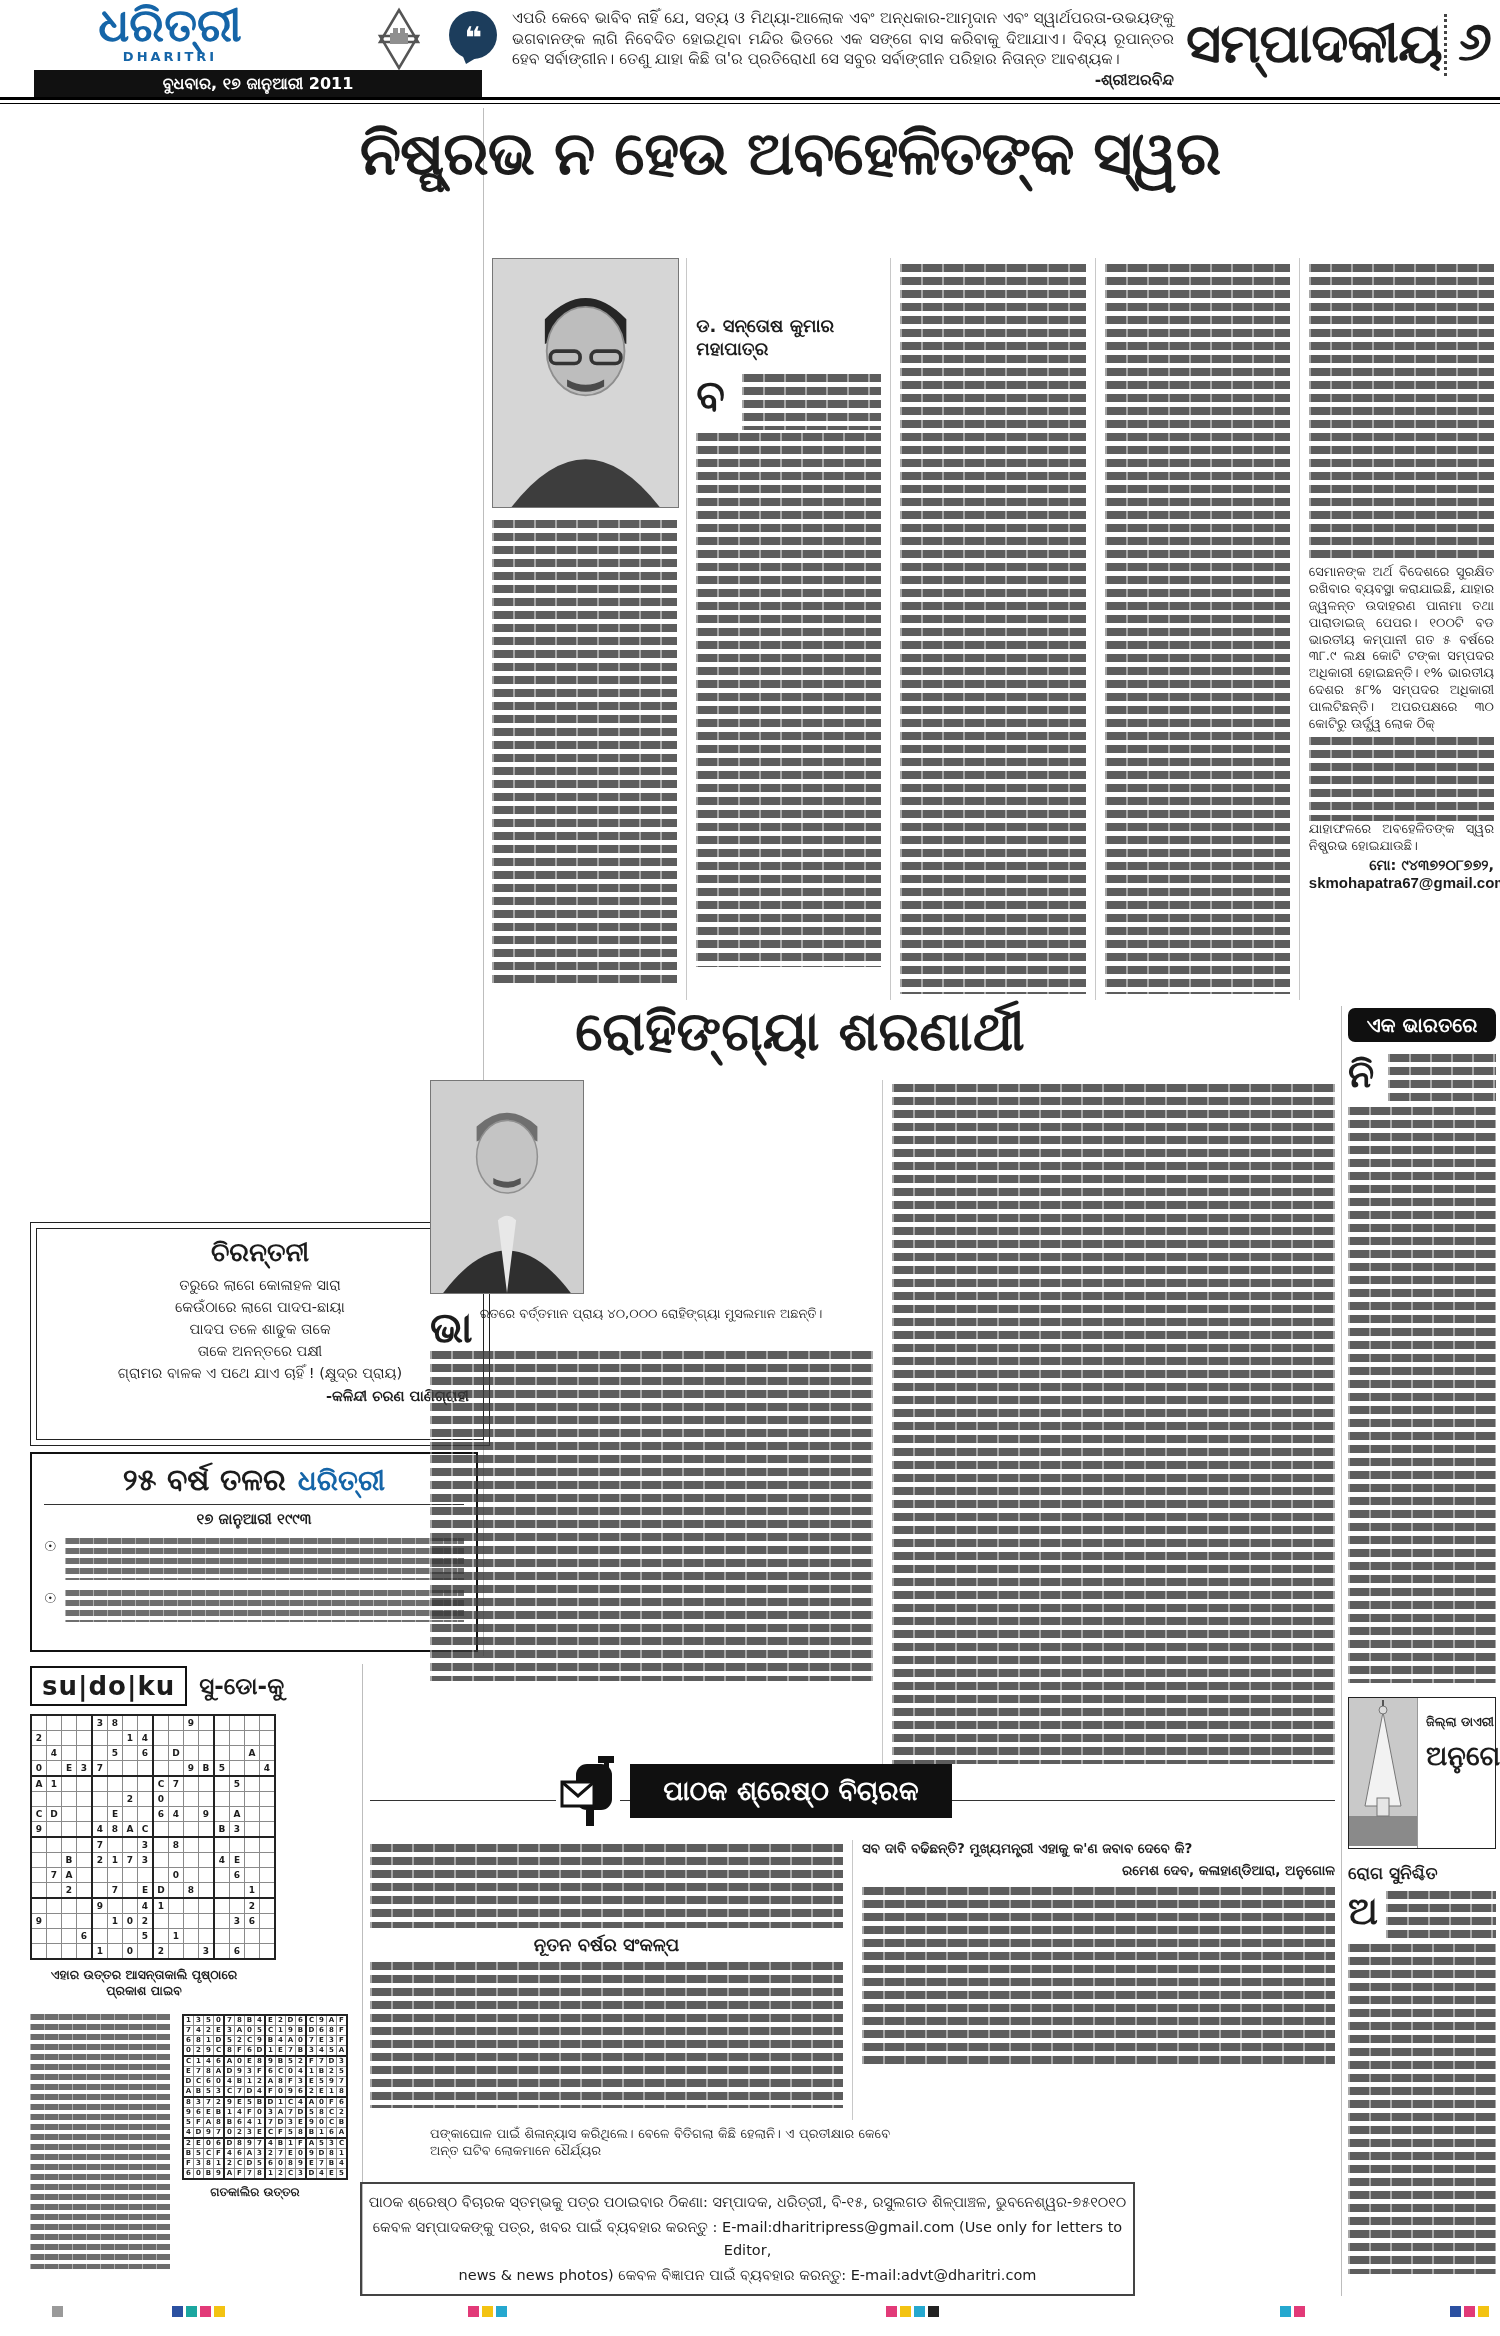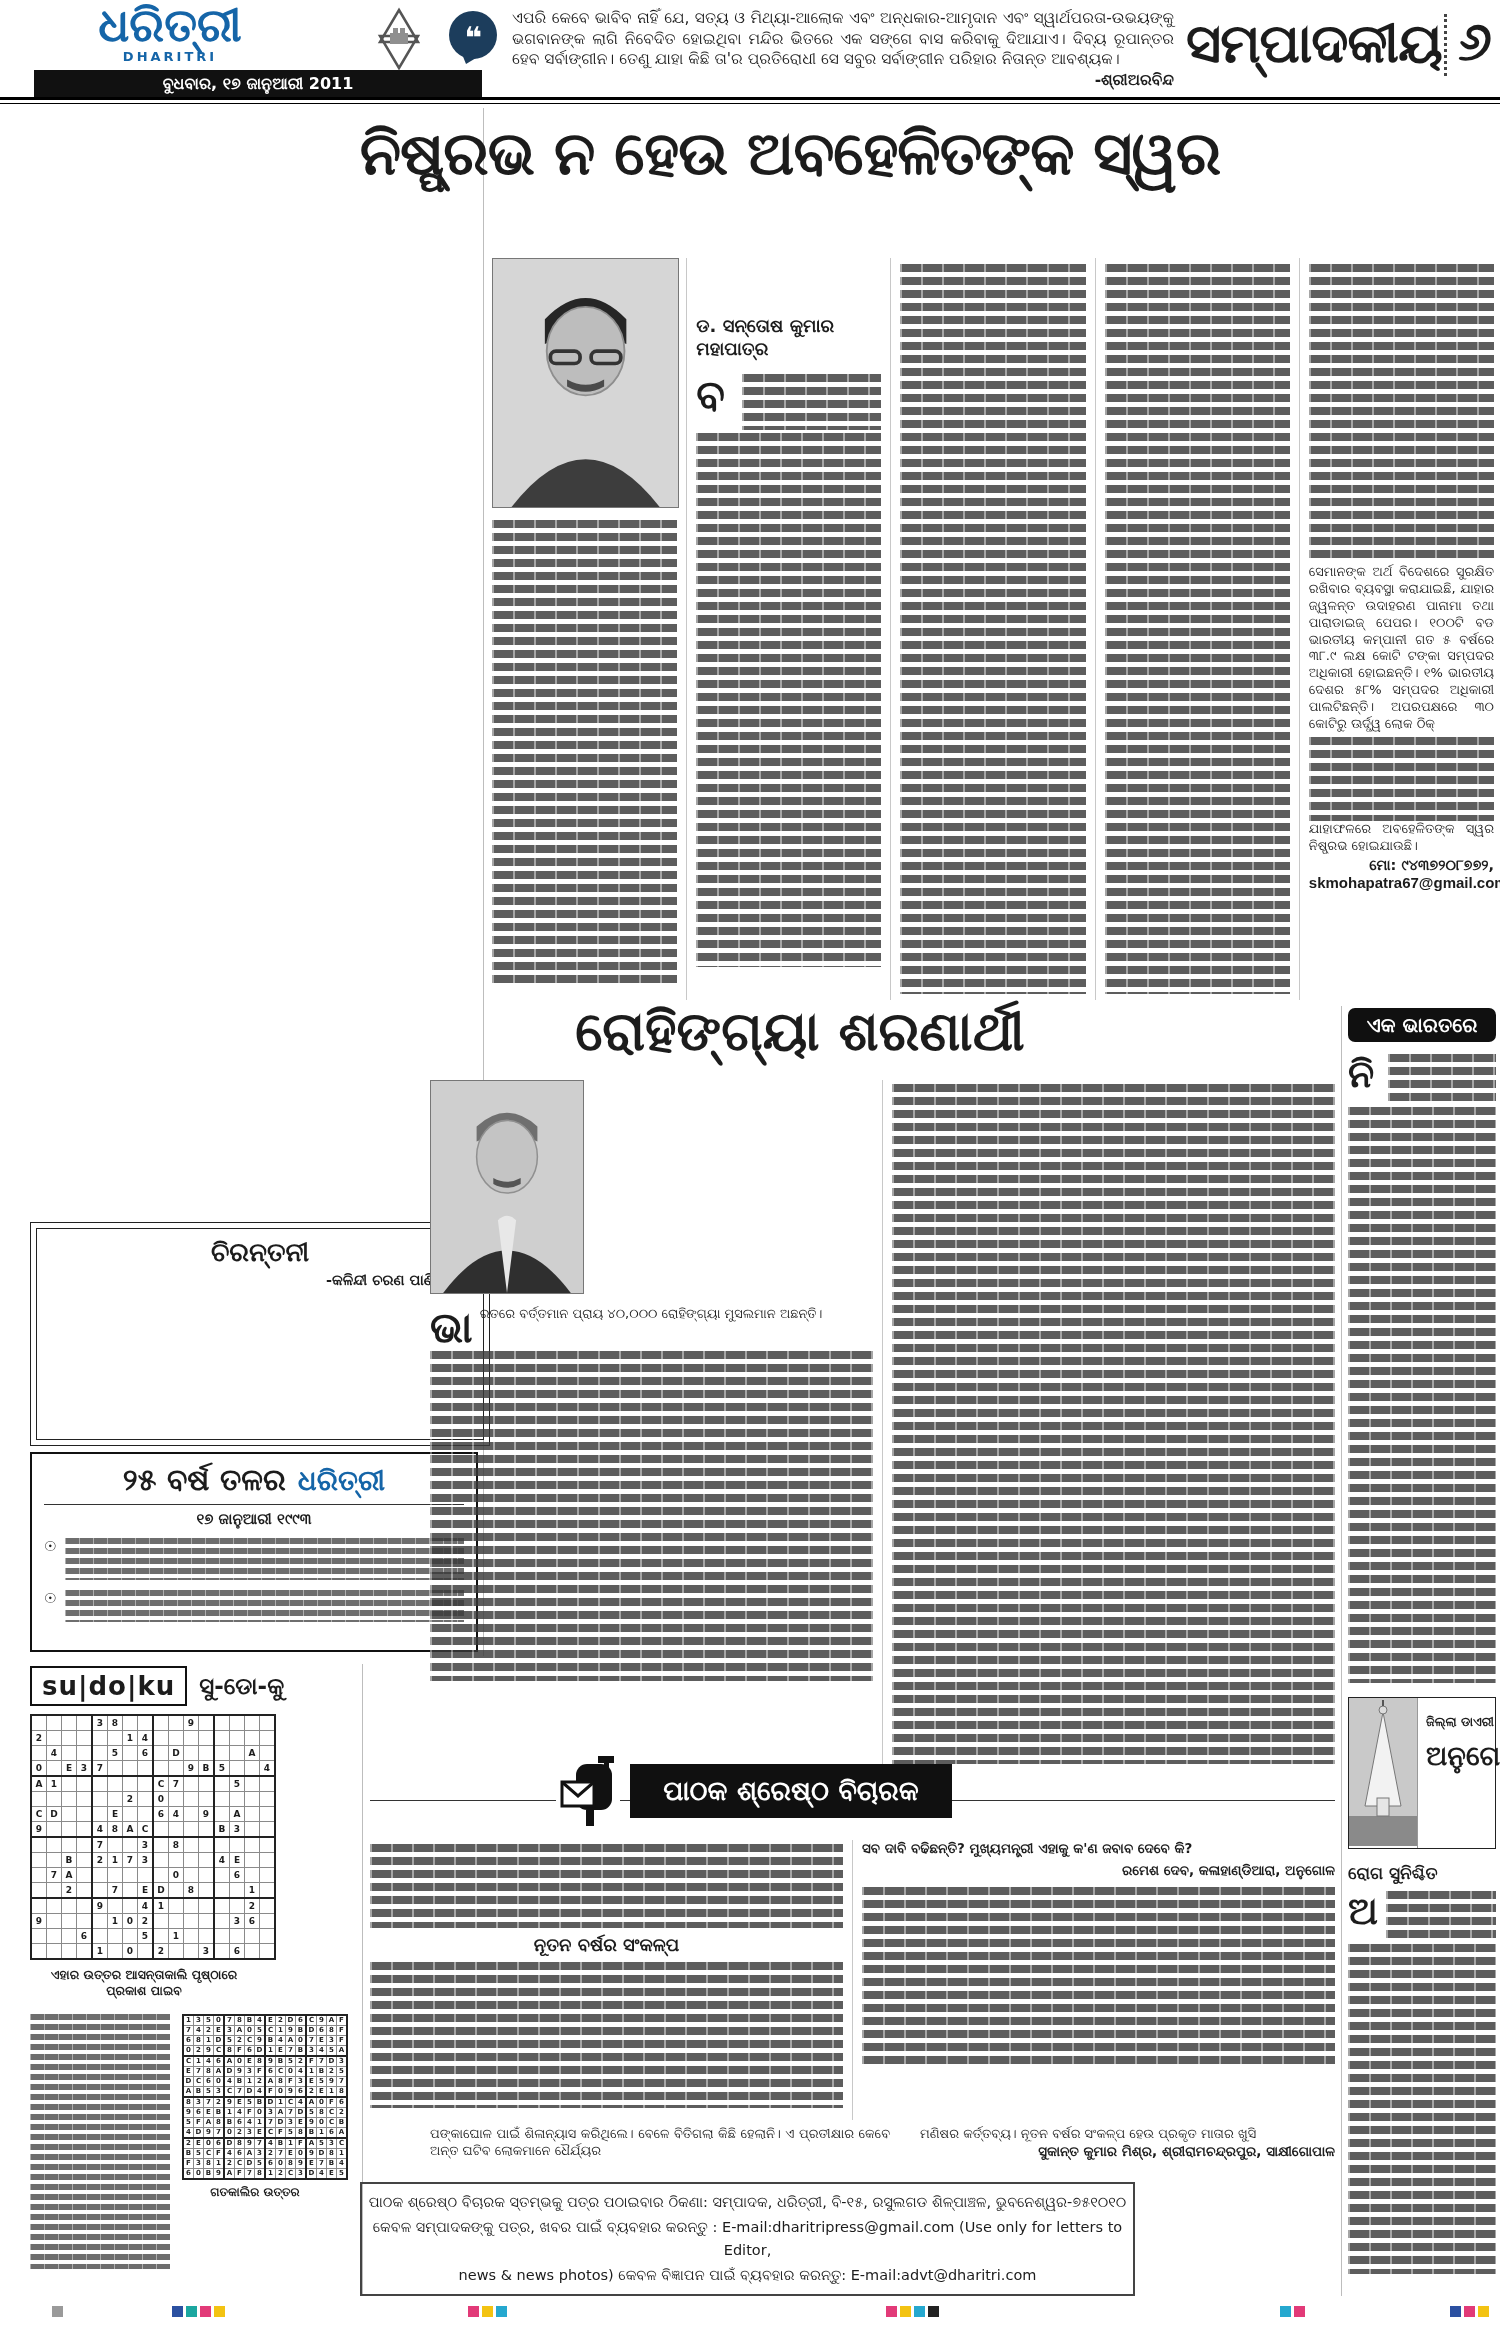--- a/index.html
+++ b/index.html
@@ -87,20 +87,27 @@
   <div class="abs" style="left:0;top:103px;width:1500px;height:0;border-top:1px solid #000"></div>
 
   <div class="vrule" style="left:483px;top:108px;height:1548px"></div>
   <div class="vrule" style="left:362px;top:1664px;height:632px"></div>
   <div class="vrule" style="left:1341px;top:1006px;height:1290px"></div>
 
 
   <div class="abs boxed" style="left:30px;top:1222px;width:448px;height:212px;padding:5px">
     <div style="border:1px solid #222;height:100%;padding:8px 14px;box-sizing:border-box">
       <div class="ctr" style="font-size:26px;font-weight:800">ଚିରନ୍ତନୀ</div>
+      <div class="ctr" style="font-size:14.5px;line-height:22px;margin-top:6px">
+        <div>ତରୁରେ ଲାଗେ କୋଳାହଳ ସାରା</div>
+        <div>କେଉଁଠାରେ ଲାଗେ ପାଦପ-ଛାୟା</div>
+        <div>ପାଦପ ତଳେ ଶାଢୁକ ତାକେ</div>
+        <div>ତାକେ ଅନନ୍ତରେ ପକ୍ଷୀ</div>
+        <div>ଗ୍ରାମର ବାଳକ ଏ ପଥେ ଯାଏ ଚାହିଁ !  (କ୍ଷୁଦ୍ର ପ୍ରାୟ)</div>
+      </div>
       <div class="rgt b" style="font-size:14.5px;margin-top:4px">-କଳିନ୍ଦୀ ଚରଣ ପାଣିଗ୍ରାହୀ</div>
     </div>
   </div>
 
   <div class="abs" style="left:30px;top:1452px;width:448px;height:200px;border:2px solid #111;box-sizing:border-box;padding:8px 12px">
     <div style="display:flex;align-items:baseline;justify-content:center;gap:12px;border-bottom:1px solid #333;padding-bottom:6px">
       <span style="font-size:30px;font-weight:800">୨୫ ବର୍ଷ ତଳର</span>
       <span style="font-size:28px;font-weight:800;color:#1565a8">ଧରିତ୍ରୀ</span>
     </div>
     <div class="ctr b" style="font-size:15px;margin-top:5px">୧୭ ଜାନୁଆରୀ ୧୯୯୩</div>
@@ -838,24 +845,20 @@
     <div class="col">
       <div class="frag b" style="font-size:13.5px">ସବ ଦାବି ବଢିଛନ୍ତି? ମୁଖ୍ୟମନ୍ତ୍ରୀ ଏହାକୁ କ'ଣ ଜବାବ ଦେବେ କି?</div>
       <div class="rgt b" style="font-size:13.5px;margin-top:4px">ରମେଶ ଦେବ, କଳାହାଣ୍ଡିଆରା, ଅନୁଗୋଳ</div>
       <div class="greek" style="height:178px;margin-top:8px"></div>
     </div>
   </div>
 
   <div class="abs" style="left:430px;top:2126px;width:460px">
     <div class="frag">ପଙ୍କାଘୋଳ ପାଇଁ ଶିଳାନ୍ୟାସ କରିଥିଲେ। ବେଳେ ବିତିଗଲା କିଛି ହେଲାନି। ଏ ପ୍ରତୀକ୍ଷାର କେବେ ଅନ୍ତ ଘଟିବ ଲୋକମାନେ ଧୈର୍ଯ୍ୟର</div>
   </div>
-  <div class="abs" style="left:920px;top:2126px;width:415px">
-    <div class="frag">ମଣିଷର କର୍ତ୍ତବ୍ୟ। ନୂତନ ବର୍ଷର ସଂକଳ୍ପ ହେଉ ପ୍ରକୃତ ମାତାର ଖୁସି</div>
-    <div class="rgt b" style="font-size:13.5px">ସୁକାନ୍ତ କୁମାର ମିଶ୍ର, ଶ୍ରୀରାମଚନ୍ଦ୍ରପୁର, ସାକ୍ଷୀଗୋପାଳ</div>
-  </div>
 
   <div class="abs" style="left:360px;top:2182px;width:775px;height:114px;border:2px solid #444;box-sizing:border-box;
        display:flex;flex-direction:column;justify-content:center;gap:2px;text-align:center;font-size:14.5px;line-height:23px">
     <div>ପାଠକ ଶ୍ରେଷ୍ଠ ବିଚାରକ ସ୍ତମ୍ଭକୁ ପତ୍ର ପଠାଇବାର ଠିକଣା: ସମ୍ପାଦକ, ଧରିତ୍ରୀ, ବି-୧୫, ରସୁଲଗଡ ଶିଳ୍ପାଞ୍ଚଳ, ଭୁବନେଶ୍ୱର-୭୫୧୦୧୦</div>
     <div>କେବଳ ସମ୍ପାଦକଙ୍କୁ ପତ୍ର, ଖବର ପାଇଁ ବ୍ୟବହାର କରନ୍ତୁ : E-mail:dharitripress@gmail.com (Use only for letters to Editor,</div>
     <div>news &amp; news photos) କେବଳ ବିଜ୍ଞାପନ ପାଇଁ ବ୍ୟବହାର କରନ୍ତୁ: E-mail:advt@dharitri.com</div>
   </div>
 
   <div id="footer-marks">
       <div class="mark-cluster" style="left: 52px; top: 2306px;">

